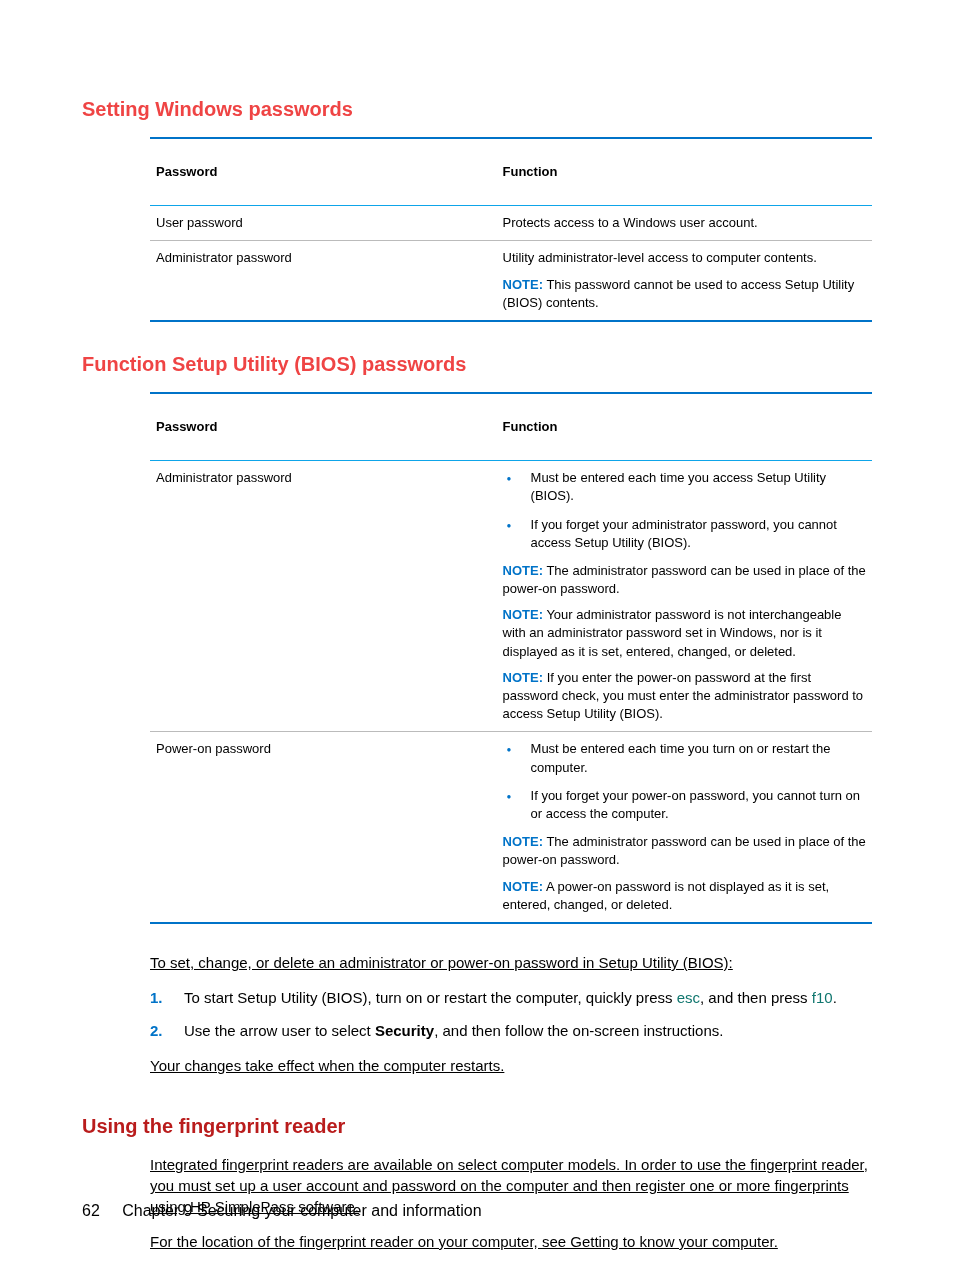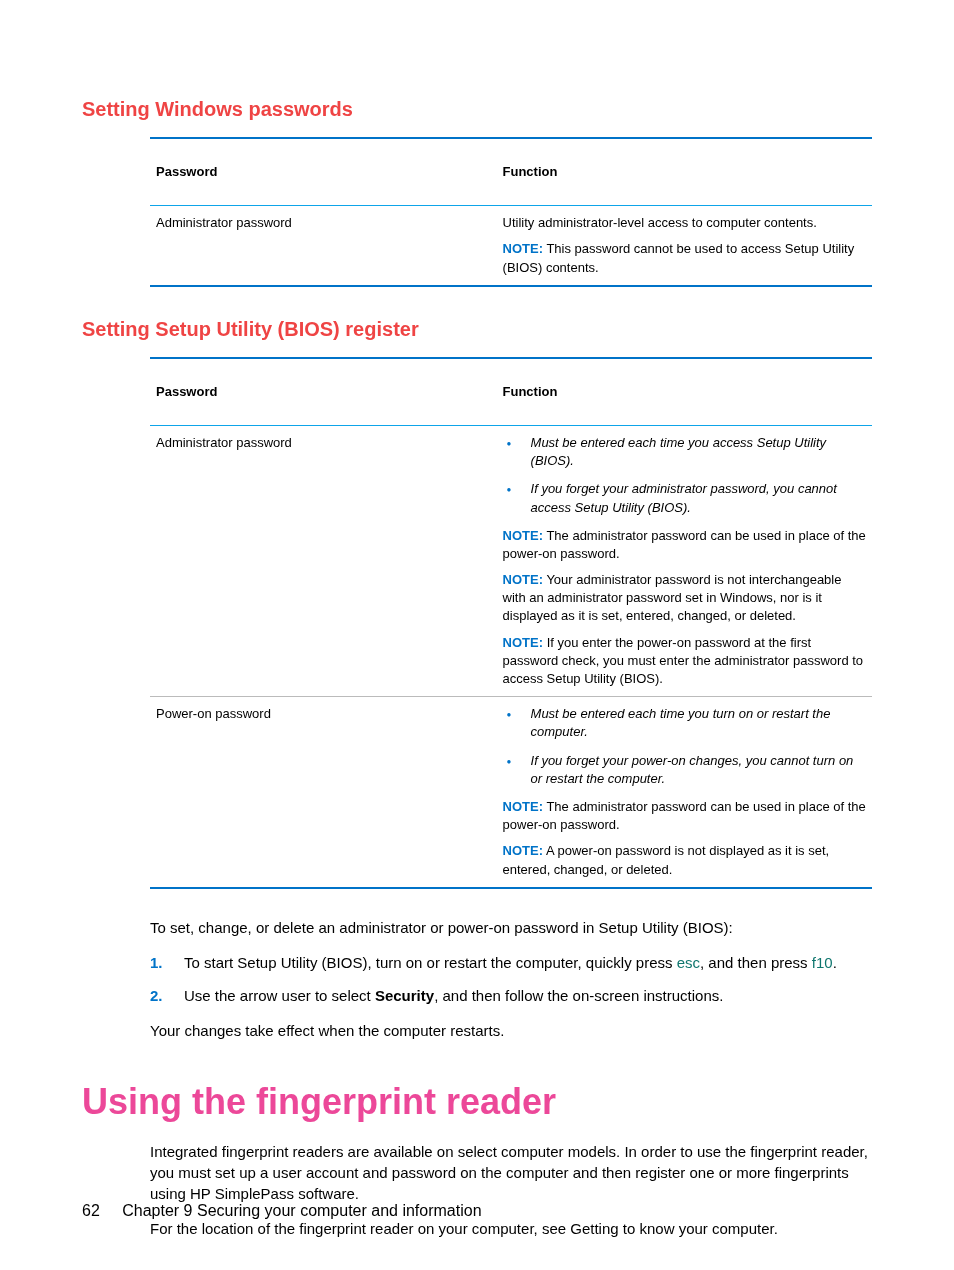--- a/index.html
+++ b/index.html
@@ -14,23 +14,23 @@
     font-size: 14px;
     line-height: 1.4;
   }
   h2.section {
     color: #ef4444;
     font-weight: bold;
     font-size: 20px;
     margin-bottom: 14px;
   }
   h1.major {
-    color: #ec4899;
+    color: #b91c1c;
     font-weight: bold;
-    font-size: 36px;
+    font-size: 20px;
     margin-top: 36px;
     margin-bottom: 14px;
   }
   .tbl-wrap { margin-left: 68px; margin-bottom: 28px; }
   table {
     border-collapse: collapse;
     width: 100%;
     font-size: 13px;
     border-top: 2px solid #0073c8;
     border-bottom: 2px solid #0073c8;
@@ -45,26 +45,26 @@
   table td {
     padding: 8px 6px;
     vertical-align: top;
     border-top: 1px solid #bbb;
   }
   table tr:first-child td { border-top: none; }
   .col-pw { width: 48%; }
   .note-label { color: #0073c8; font-weight: bold; }
   .note-block { margin-top: 8px; }
   ul.bullets { list-style: none; padding: 0; margin: 0; }
-  ul.bullets li { position: relative; padding-left: 28px; margin-bottom: 10px; font-style: italic; }
+  ul.bullets li { position: relative; padding-left: 28px; margin-bottom: 10px; }
   ul.bullets li::before {
     content: "●"; color: #0073c8; font-size: 8px;
     position: absolute; left: 4px; top: 4px;
   }
-  .body-indent { margin-left: 68px; margin-bottom: 14px; font-size: 15px; }
+  .body-indent { margin-left: 68px; margin-bottom: 14px; font-size: 15px; text-decoration: underline; }
   ol.numlist { list-style: none; margin-left: 68px; padding: 0; margin-bottom: 14px; }
   ol.numlist li { position: relative; padding-left: 34px; margin-bottom: 12px; font-size: 15px; }
   ol.numlist li .num { position: absolute; left: 0; top: 0; color: #0073c8; font-weight: bold; }
   .kbd { color: #0f766e; }
   .bold { font-weight: bold; }
   .footer {
     position: absolute;
     bottom: 48px;
     left: 82px;
     font-size: 16px;
@@ -78,34 +78,38 @@
 <div class="tbl-wrap">
   <table>
     <thead>
       <tr>
         <th class="col-pw">Password</th>
         <th>Function</th>
       </tr>
     </thead>
     <tbody>
       <tr>
+        <td>User password</td>
+        <td>Protects access to a Windows user account.</td>
+      </tr>
+      <tr>
         <td>Administrator password</td>
         <td>
           <span>Utility administrator-level access to computer contents.</span>
           <div class="note-block">
             <span class="note-label">NOTE:</span>
             <span>This password cannot be used to access Setup Utility (BIOS) contents.</span>
           </div>
         </td>
       </tr>
     </tbody>
   </table>
 </div>
 
-<h2 class="section">Setting Setup Utility (BIOS) register</h2>
+<h2 class="section">Function Setup Utility (BIOS) passwords</h2>
 <div class="tbl-wrap">
   <table>
     <thead>
       <tr>
         <th class="col-pw">Password</th>
         <th>Function</th>
       </tr>
     </thead>
     <tbody>
       <tr>
@@ -127,21 +131,21 @@
             <span class="note-label">NOTE:</span>
             <span>If you enter the power-on password at the first password check, you must enter the administrator password to access Setup Utility (BIOS).</span>
           </div>
         </td>
       </tr>
       <tr>
         <td>Power-on password</td>
         <td>
           <ul class="bullets">
             <li>Must be entered each time you turn on or restart the computer.</li>
-            <li>If you forget your power-on changes, you cannot turn on or restart the computer.</li>
+            <li>If you forget your power-on password, you cannot turn on or access the computer.</li>
           </ul>
           <div class="note-block">
             <span class="note-label">NOTE:</span>
             <span>The administrator password can be used in place of the power-on password.</span>
           </div>
           <div class="note-block">
             <span class="note-label">NOTE:</span>
             <span>A power-on password is not displayed as it is set, entered, changed, or deleted.</span>
           </div>
         </td>

